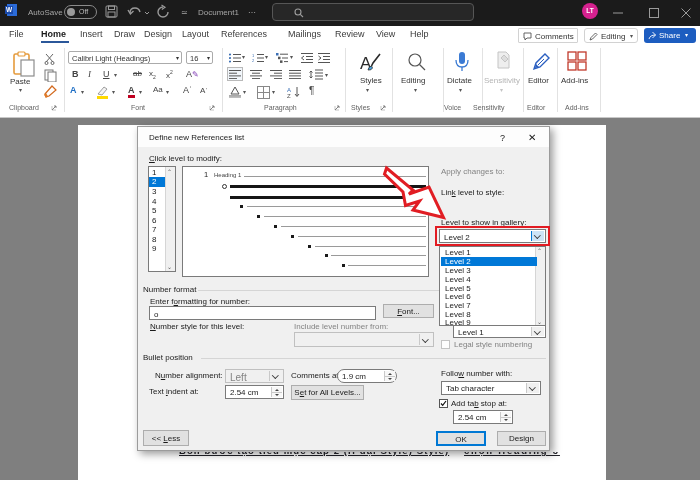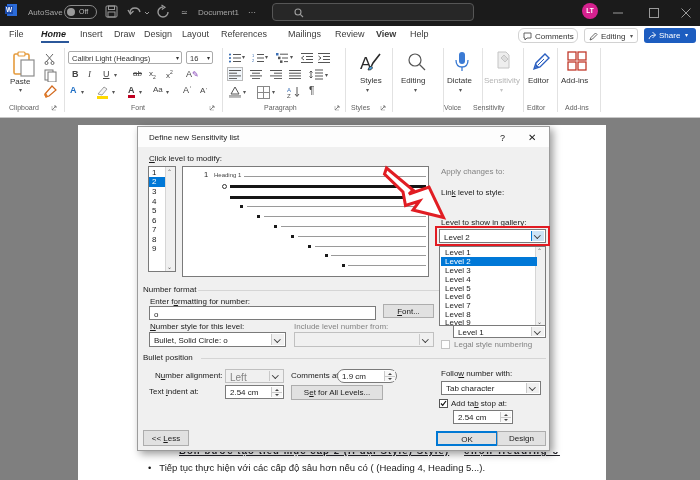--- a/index.html
+++ b/index.html
@@ -90,33 +90,33 @@
     <svg class="abs" style="left:648px; top:7px;" width="12" height="12" viewBox="0 0 12 12">
         <rect x="1.5" y="1.5" width="9" height="9" fill="none" stroke="#9a9a9a" stroke-width="1"></rect>
       </svg>
     <svg class="abs" style="left:680px; top:7px;" width="12" height="12" viewBox="0 0 12 12">
         <path d="M1.5 1.5 L10.5 10.5 M10.5 1.5 L1.5 10.5" stroke="#9a9a9a" stroke-width="1"></path>
       </svg>
   </div>
 
   <div class="abs" id="menubar">
     <div class="tab" style="left:9px;">File</div>
-    <div class="tab" style="left:41px; color:#1a1a1a; font-weight:bold;font-style:italic;">Home</div>
+    <div class="tab" style="left:41px; color:#1a1a1a; font-weight:bold;">Home</div>
     <div class="abs" style="left:41px; top:15px; width:28px; height:2px; background:#2b579a;"></div>
     <div class="tab" style="left:80px;">Insert</div>
     <div class="tab" style="left:114px;">Draw</div>
     <div class="tab" style="left:144px;">Design</div>
     <div class="tab" style="left:182px;">Layout</div>
     <div class="tab" style="left:221px;">References</div>
     <div class="tab" style="left:288px;">Mailings</div>
     <div class="tab" style="left:335px;">Review</div>
-    <div class="tab" style="left:376px;font-weight:bold;">View</div>
+    <div class="tab" style="left:376px;">View</div>
     <div class="tab" style="left:410px;">Help</div>
 
-    <div class="abs" style="left:518px; top:2px; width:60px; height:15px; border:1px solid #d2d2d2; border-radius:6px; font-size:8px; color:#333;">
+    <div class="abs" style="left:518px; top:2px; width:60px; height:15px; border:1px solid #d2d2d2; border-radius:1px; font-size:8px; color:#333;">
       <svg class="abs" style="left:4px; top:3px;" width="9" height="9" viewBox="0 0 9 9">
           <path d="M1 1 h7 v5 h-4 l-2 2 v-2 h-1 z" fill="none" stroke="#555" stroke-width="0.9"></path>
         </svg>
       <span class="abs" style="left:16px; top:3px;">Comments</span>
     </div>
     <div class="abs" style="left:584px; top:2px; width:54px; height:15px; border:1px solid #d2d2d2; border-radius:3px; font-size:8px; color:#333;">
       <svg class="abs" style="left:4px; top:3px;" width="9" height="9" viewBox="0 0 9 9">
           <path d="M1 8 L2 5.5 L6.5 1 L8 2.5 L3.5 7 z" fill="none" stroke="#555" stroke-width="0.9"></path>
         </svg>
       <span class="abs" style="left:16px; top:3px;">Editing</span>
@@ -359,25 +359,24 @@
       </svg>
   </div>
 
   <div class="abs" style="left:0; top:118px; width:700px; height:362px; background:#7f7f7f;"></div>
   <div class="abs" style="left:78px; top:125px; width:528px; height:355px; background:#ffffff;"></div>
 
   <div class="abs" style="left:175px; top:452px; width:395px; height:6px; overflow:hidden;">
     <div style="position:absolute; left:4px; top:-7px; font-size:9.5px; letter-spacing:1.1px; color:#23232a; font-weight:bold; white-space:nowrap; text-decoration:underline;">Bốn bước tạo tiêu mục cấp 2 (H đại Style) Style)</div>
     <div style="position:absolute; left:289px; top:-7px; font-size:9.5px; letter-spacing:1.8px; color:#23232a; font-weight:bold; white-space:nowrap; text-decoration:underline;">chọn Heading 3</div>
   </div>
-  <div class="abs" style="left:148px; top:462px; font-size:9.5px; color:#1a1a1a;">•&nbsp;&nbsp;&nbsp;Tiếp tục thực hiện với các cấp độ sâu hơn nếu có ( (Heading 4, Heading 5...).</div>
 
   <div class="abs" id="dialog">
     <div class="abs" style="left:0; top:0; width:411px; height:20px; background:#fdfdfd;"></div>
-    <div class="dt" style="left:11px; top:6px;">Define new Sensitivity list</div>
+    <div class="dt" style="left:11px; top:6px;">Define new References list</div>
     <div class="dt" style="left:362px; top:6px; font-size:9px;">?</div>
     <div class="dt" style="left:390px; top:5px; font-size:10px;">✕</div>
 
     <div class="dt" style="left:11px; top:27px;"><u>C</u>lick level to modify:</div>
 
     <div class="fld" style="left:10px; top:39px; width:28px; height:106px;">
       <div class="abs" style="right:0; top:0; width:10px; height:100%; background:#f0f0f0; border-left:1px solid #d5d5d5;">
         <div style="position:absolute; top:1px; left:1px; font-size:6px; color:#555;">⌃</div>
         <div style="position:absolute; bottom:1px; left:1px; font-size:6px; color:#555;">⌄</div>
       </div>
@@ -449,24 +448,20 @@
     <div class="dtg" style="left:316px; top:213px;">Legal style numbering</div>
 
     <div class="dt" style="left:5px; top:158px;">Number format</div>
     <div class="abs" style="left:60px; top:163px; width:348px; height:1px; background:#d5d5d5;"></div>
     <div class="dt" style="left:12px; top:170px;">Enter f<u>o</u>rmatting for number:</div>
     <div class="fld" style="left:11px; top:179px; width:227px; height:14px;">
       <span style="position:absolute; left:4px; top:3px; font-size:8px; color:#1a1a1a;">o</span>
     </div>
     <div class="btn" style="left:245px; top:177px; width:51px; height:14px; line-height:13px;"><u>F</u>ont...</div>
     <div class="dt" style="left:12px; top:195px;"><u>N</u>umber style for this level:</div>
-    <div class="fld" style="left:11px; top:205px; width:137px; height:15px;">
-      <span style="position:absolute; left:4px; top:3px; font-size:8px; color:#1a1a1a;">Bullet, Solid Circle: o</span>
-      <div class="cbtn" style="line-height:13px;"></div>
-    </div>
     <div class="dtg" style="left:156px; top:195px;">Include level number from:</div>
     <div class="dfld" style="left:156px; top:205px; width:140px; height:15px;">
       <div class="cbtn" style="line-height:13px;"></div>
     </div>
 
     <div class="dt" style="left:5px; top:226px;">Bullet position</div>
     <div class="abs" style="left:63px; top:231px; width:345px; height:1px; background:#d5d5d5;"></div>
     <div class="dt" style="left:17px; top:244px;">N<u>u</u>mber alignment:</div>
     <div class="dfld" style="left:87px; top:242px; width:59px; height:14px;">
       <span style="position:absolute; left:4px; top:2px; font-size:10px; color:#838383;">Left</span>
@@ -479,41 +474,41 @@
           <i></i>
         </div>
     </div>
     <div class="dt" style="left:11px; top:260px;">Text <u>i</u>ndent at:</div>
     <div class="fld" style="left:87px; top:258px; width:59px; height:14px;">
       <span style="position:absolute; left:4px; top:2px; font-size:8px; color:#1a1a1a;">2.54 cm</span>
       <div class="spin">
           <i></i>
         </div>
     </div>
-    <div class="btn" style="left:153px; top:258px; width:92px; height:15px; line-height:14px;">S<u>e</u>t for All Levels...</div>
+    <div class="btn" style="left:153px; top:258px; width:73px; height:15px; line-height:14px;">S<u>e</u>t for All Levels...</div>
     <div class="dt" style="left:303px; top:242px;">Follo<u>w</u> number with:</div>
     <div class="fld" style="left:303px; top:254px; width:100px; height:14px;">
       <span style="position:absolute; left:4px; top:2px; font-size:8px; color:#1a1a1a;">Tab character</span>
       <div class="cbtn" style="line-height:12px;"></div>
     </div>
     <div class="abs" style="left:301px; top:272px; width:9px; height:9px; background:#fff; border:1px solid #555;">
       <svg class="abs" style="left:0; top:0;" width="7" height="7" viewBox="0 0 7 7">
           <path d="M1 3.5 L2.7 5.3 L6 1" fill="none" stroke="#111" stroke-width="1.2"></path>
         </svg>
     </div>
     <div class="dt" style="left:313px; top:272px;">Add ta<u>b</u> stop at:</div>
     <div class="fld" style="left:315px; top:283px; width:60px; height:14px;">
       <span style="position:absolute; left:4px; top:2px; font-size:8px; color:#1a1a1a;">2.54 cm</span>
       <div class="spin">
           <i></i>
         </div>
     </div>
 
     <div class="btn" style="left:5px; top:303px; width:46px; height:16px; line-height:15px;">&lt;&lt; <u>L</u>ess</div>
-    <div class="btn" style="left:298px; top:304px; width:62px; height:15px; line-height:14px; border:2px solid #0078d4;">OK</div>
+    <div class="btn" style="left:298px; top:304px; width:50px; height:15px; line-height:14px; border:2px solid #0078d4;">OK</div>
     <div class="btn" style="left:359px; top:304px; width:49px; height:15px; line-height:14px;">Design</div>
   </div>
 
   <svg class="abs" style="left:380px; top:163px; z-index:20;" width="75" height="62" viewBox="0 0 75 62">
     <polygon points="6.5,5 33,27 29,31 49,24 63.5,54.5 33,47 39.5,38 25.5,42.5 23,29 4.5,11" fill="#ffffff" stroke="#e11d23" stroke-width="3" stroke-linejoin="miter"></polygon>
   </svg>
 
 </div>
 
 </body></html>

